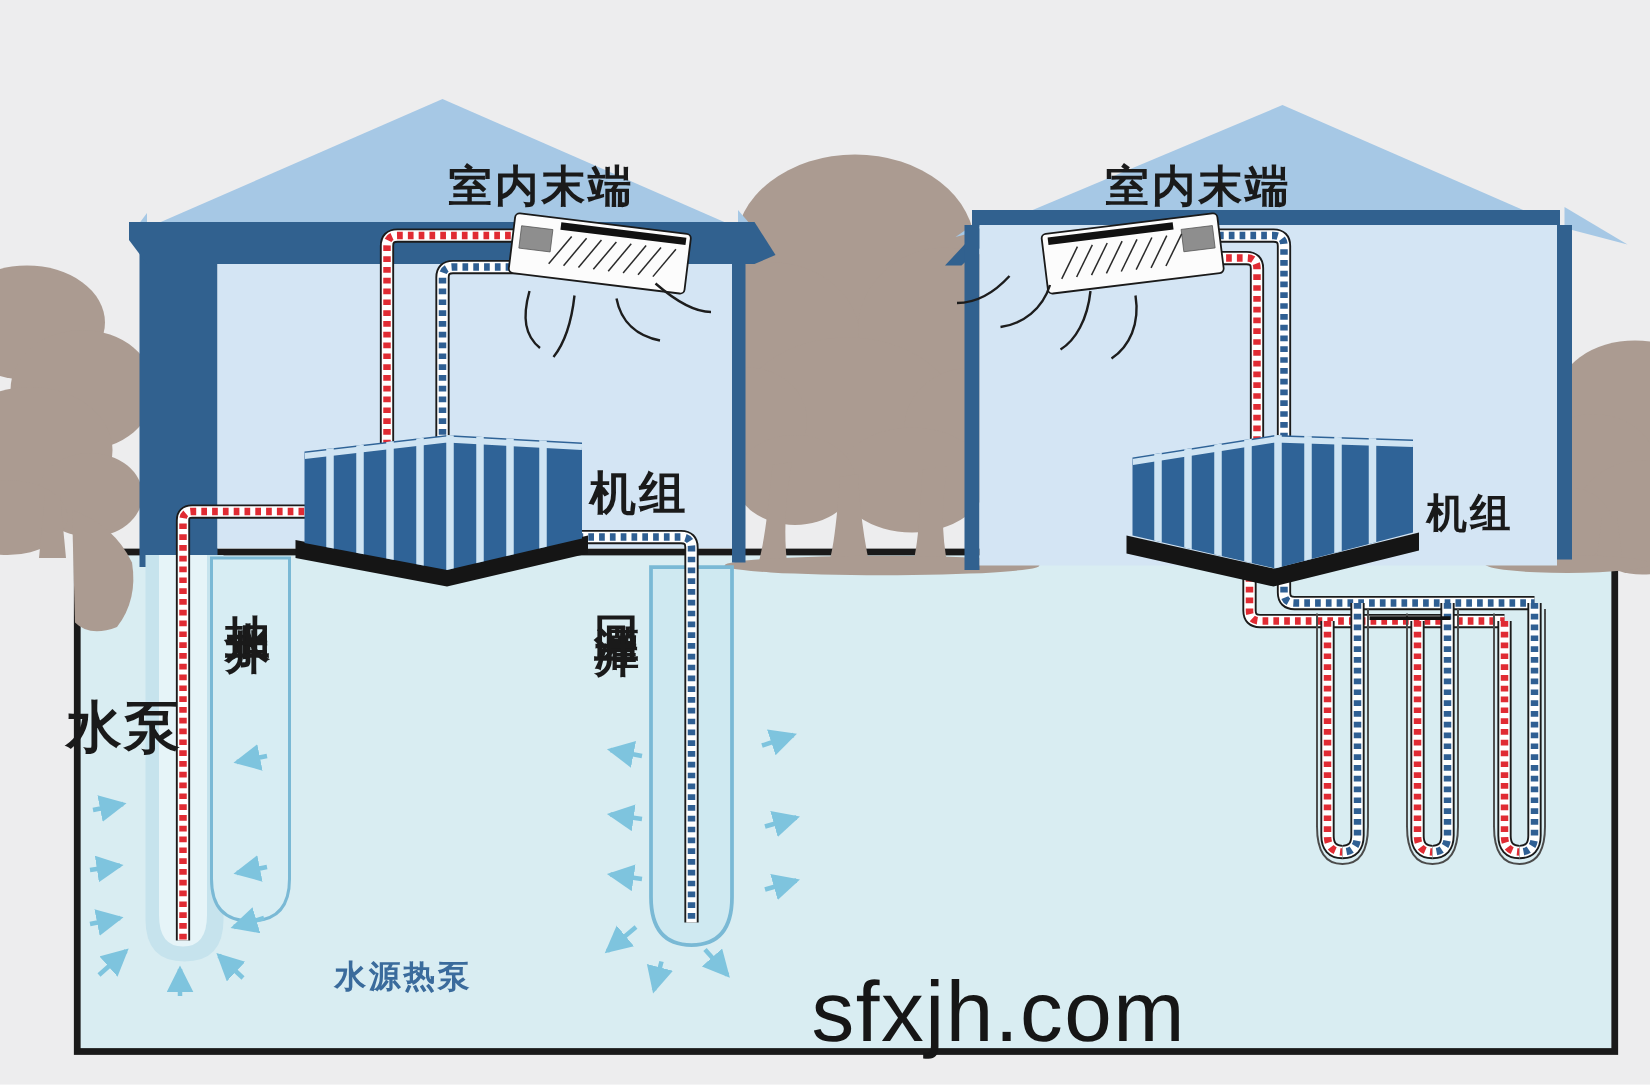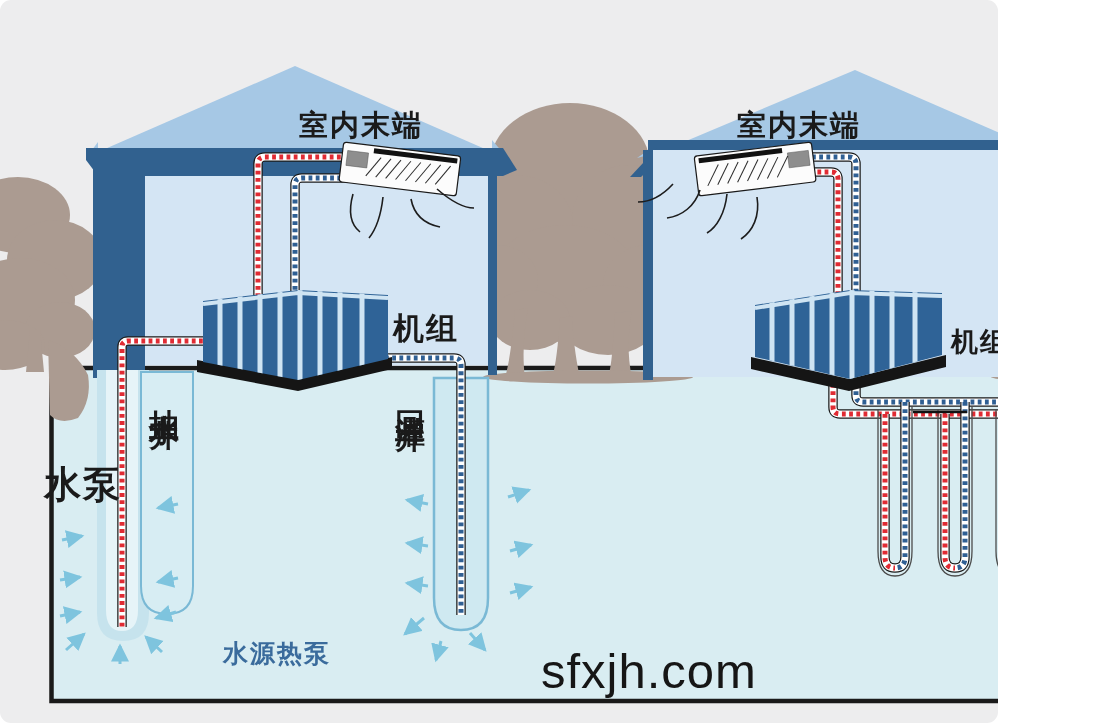--- a/index.html
+++ b/index.html
@@ -4,21 +4,21 @@
 <style>
   :root{
     --background:#ededee; --ground-fill:#d9edf2; --ground-border:#1a1a1a;
     --wall-dark-blue:#31618f; --room-light-blue:#d4e5f4; --roof-blue:#a6c8e5;
     --tree-taupe:#ab9b91; --unit-blue:#2f6397; --pipe-red:#e02b33;
     --pipe-blue:#2f5f93; --label-blue:#3a6b9c; --arrow-blue:#7ec4de;
     --well-outline:#7ab9d5;
   }
   html,body{margin:0;padding:0;}
   body{background:#fff;font-family:"Liberation Sans","DejaVu Sans",sans-serif;}
-  #stage{position:relative;width:998px;height:723px;background:var(--background);overflow:hidden;border-radius:11px;}
+  #stage{position:relative;width:1100px;height:723px;background:var(--background);overflow:hidden;}
   #scene{position:absolute;left:0;top:0;}
   .lbl{position:absolute;font-weight:bold;color:#1a1a1a;letter-spacing:2px;white-space:nowrap;line-height:1;}
   .lbl-v{writing-mode:vertical-rl;text-orientation:upright;letter-spacing:5px;}
   .sys{color:var(--label-blue);}
   .wm{position:absolute;font-weight:normal;color:#161616;letter-spacing:1px;line-height:1;white-space:nowrap;}
   
   .po{fill:none;stroke:#1b1b1b;stroke-width:9.5;stroke-linejoin:round;}
   .pi{fill:none;stroke:#ffffff;stroke-width:7;stroke-linejoin:round;}
   .pr{fill:none;stroke:var(--pipe-red);stroke-width:5;stroke-dasharray:3.8 3.4;}
   .pb{fill:none;stroke:var(--pipe-blue);stroke-width:5;stroke-dasharray:3.8 3.4;}
@@ -281,15 +281,15 @@
     </g>
   </svg>
 
   <div class="lbl" style="left:299px;top:111px;font-size:29px;">室内末端</div>
   <div class="lbl" style="left:737px;top:111px;font-size:29px;">室内末端</div>
   <div class="lbl" style="left:393px;top:313px;font-size:31px;">机组</div>
   <div class="lbl" style="left:951px;top:329px;font-size:27px;">机组</div>
   <div class="lbl" style="left:44px;top:466px;font-size:37px;">水泵</div>
   <div class="lbl lbl-v" style="left:149px;top:385px;font-size:30px;">抽水井</div>
   <div class="lbl lbl-v" style="left:395px;top:387px;font-size:30px;">回灌井</div>
-  <div class="lbl sys" style="left:223px;top:641px;font-size:25px;">水源热泵</div>
-  <div class="wm" style="left:541px;top:647px;font-size:49px;">sfxjh.com</div>
+  <div class="lbl sys" style="left:223px;top:641px;font-size:21px;">水源热泵</div>
+  <div class="wm" style="left:541px;top:647px;font-size:57px;">sfxjh.com</div>
 </div>
 
 </body></html>

